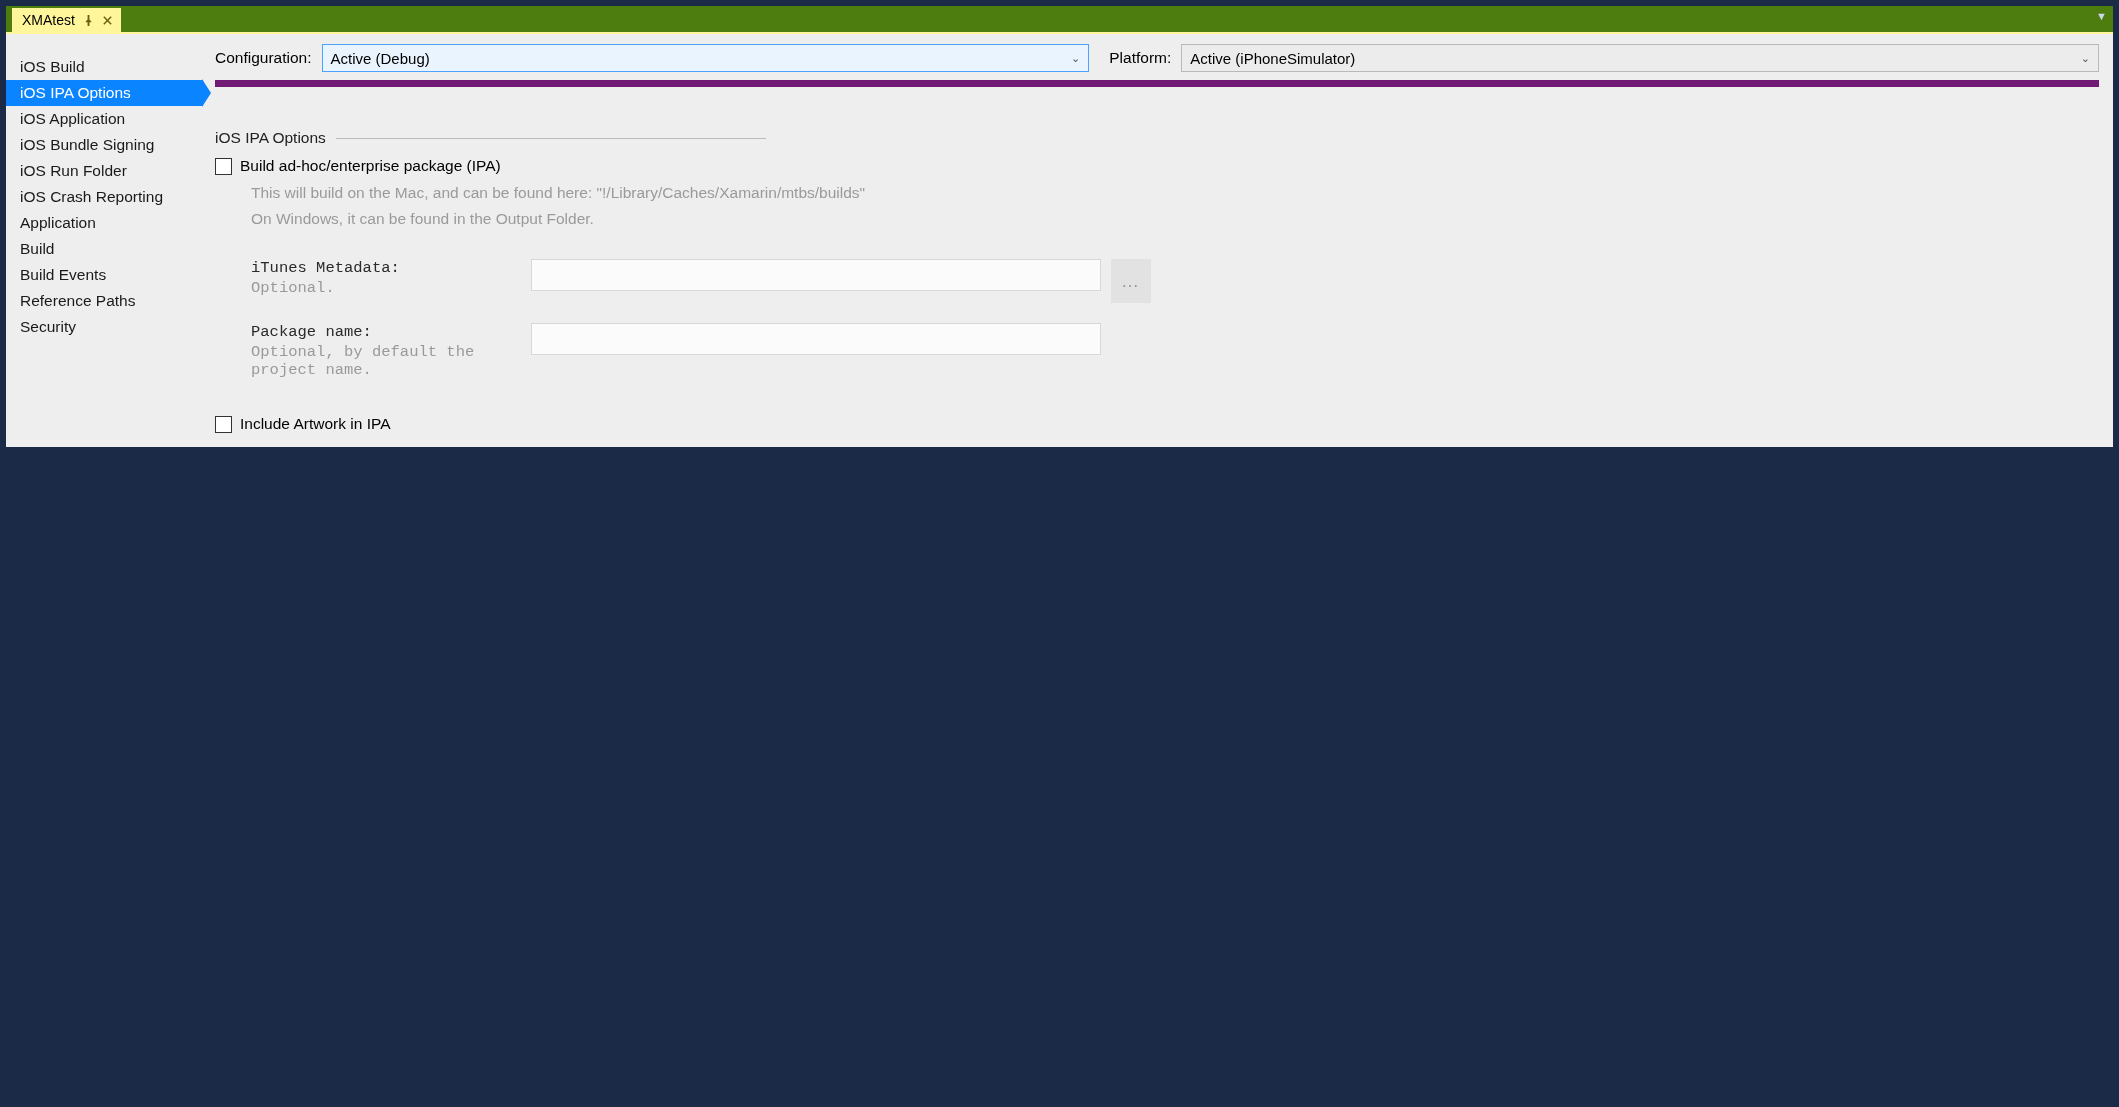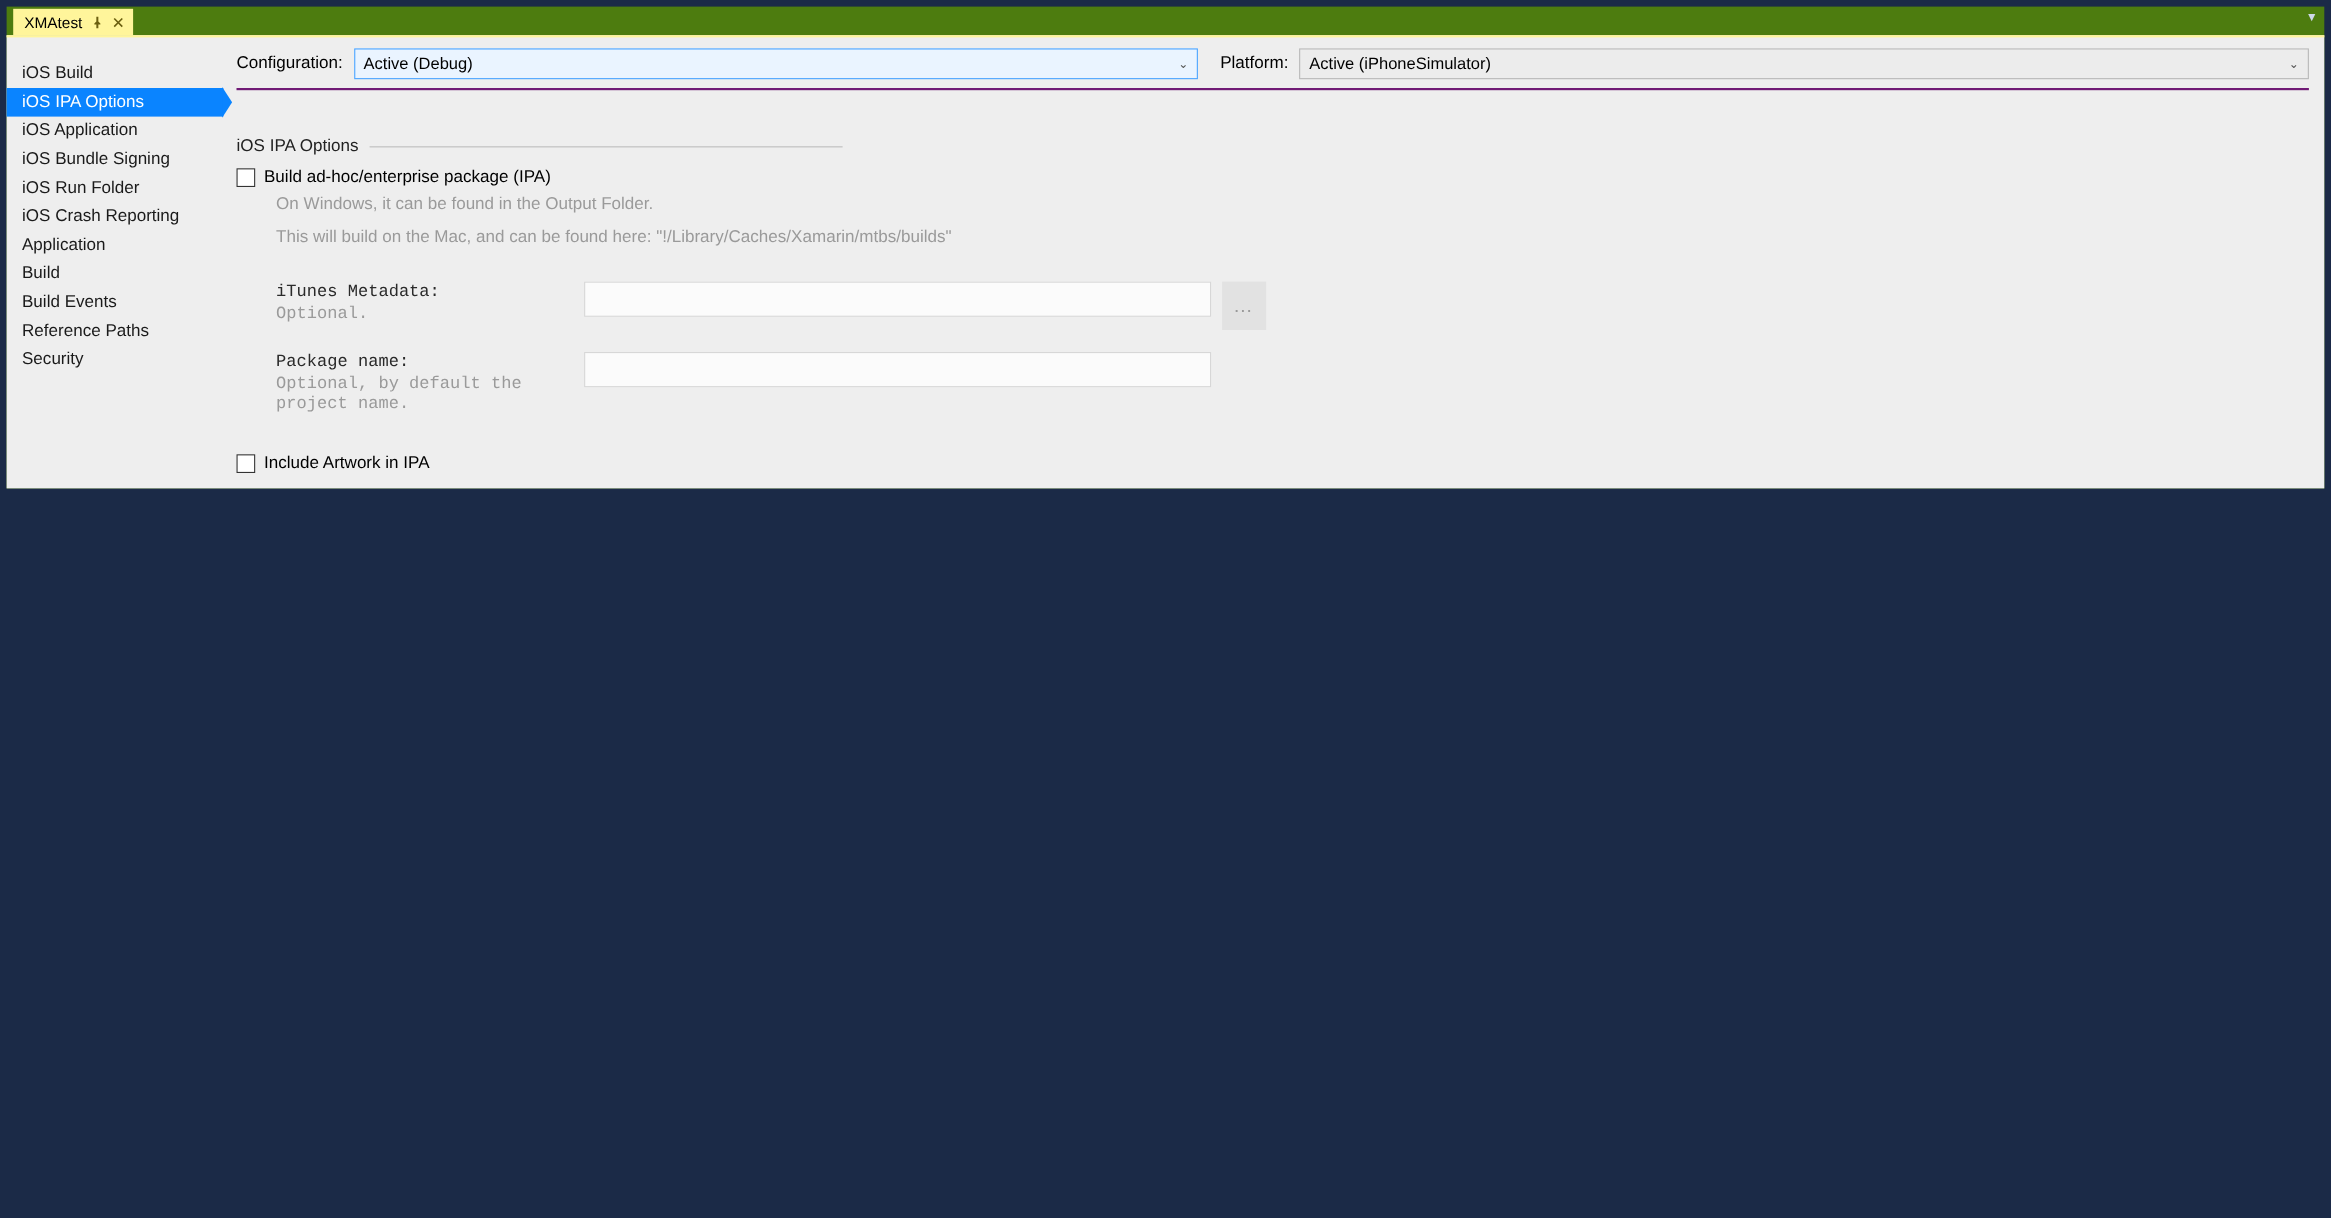--- a/index.html
+++ b/index.html
@@ -89,21 +89,21 @@
     flex: 1;
     padding: 10px 14px 10px 12px;
     overflow: auto;
   }
 
   .toprow {
     display: flex;
     align-items: center;
     gap: 10px;
     padding-bottom: 8px;
-    border-bottom: 2px solid #701a75;
+    border-bottom: 7px solid #701a75;
   }
   .toprow .lbl { font-size: 15.5px; }
   .combo {
     flex: 1;
     height: 28px;
     border: 1px solid #b9b9b9;
     background: #ececec;
     display: flex;
     align-items: center;
     padding: 4px 8px;
@@ -264,22 +264,22 @@
         <div class="section-header">
           <span>iOS IPA Options</span>
           <span class="rule"></span>
         </div>
 
         <label class="chk-row">
           <span class="chk"></span>
           <span>Build ad-hoc/enterprise package (IPA)</span>
         </label>
 
+        <div class="hint">This will build on the Mac, and can be found here: "!/Library/Caches/Xamarin/mtbs/builds"</div>
         <div class="hint" style="margin-top:2px;">On Windows, it can be found in the Output Folder.</div>
-        <div class="hint">This will build on the Mac, and can be found here: "!/Library/Caches/Xamarin/mtbs/builds"</div>
 
         <div class="field-row">
           <div class="field-col-label">
             <div class="flabel">iTunes Metadata:</div>
             <div class="fhint">Optional.</div>
           </div>
           <input class="textbox disabled" value="" style="">
           <button class="browse"><span>…</span></button>
         </div>
 

